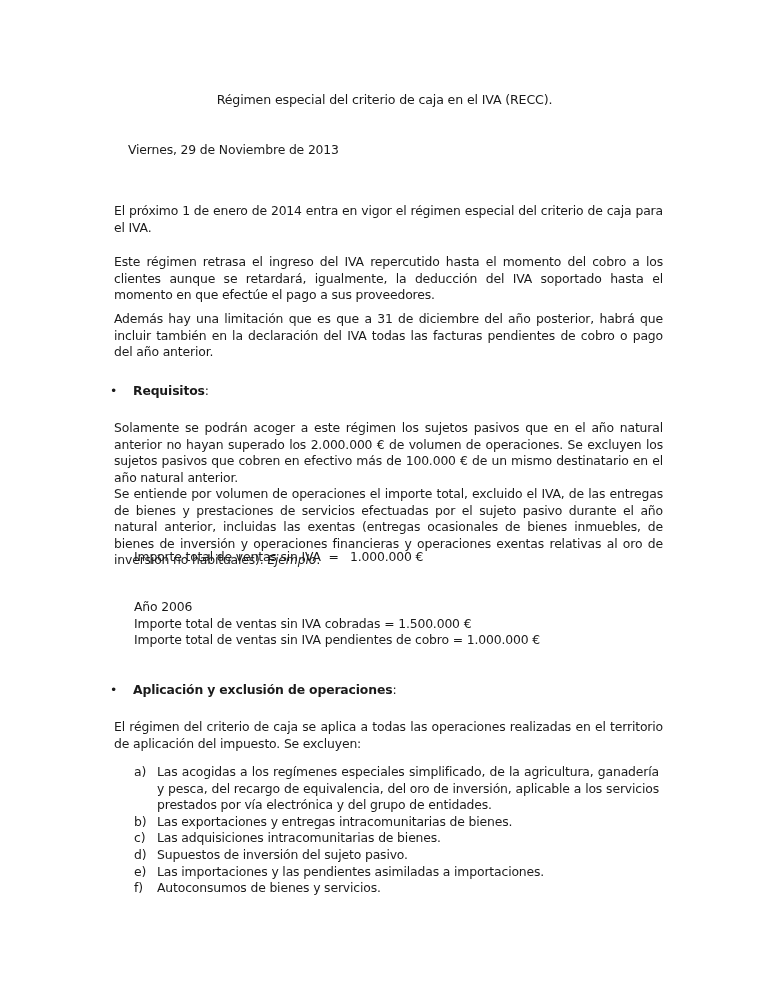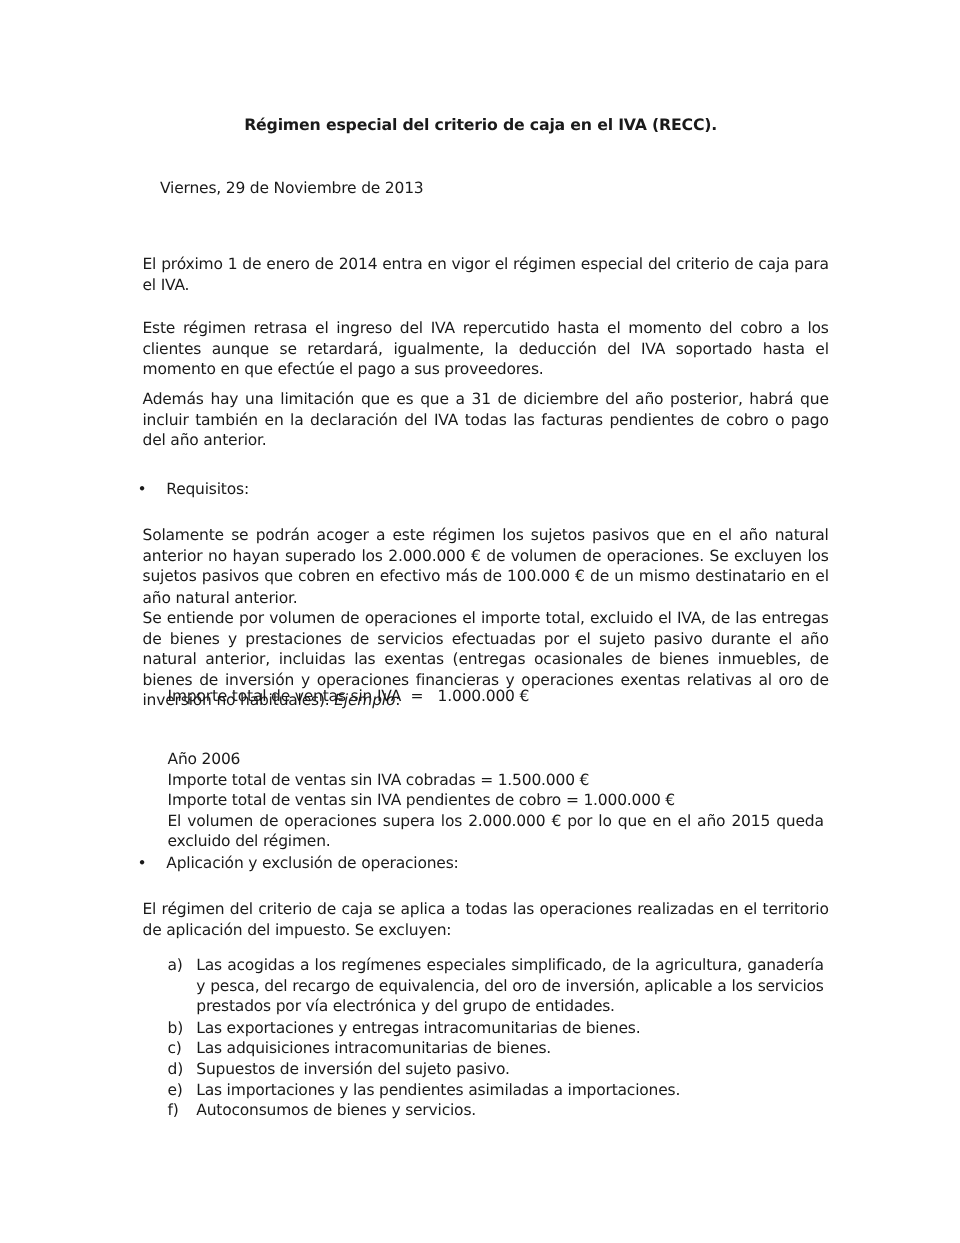--- a/index.html
+++ b/index.html
@@ -7,27 +7,27 @@
     width: 768px; height: 994px; position: relative; overflow: hidden;
     font-family: "DejaVu Sans", sans-serif;
     color: #1a1a1a;
   }
   .page {
     position: absolute; left: 110px; top: 0; width: 549px;
     font-size: 12.4px; line-height: 16.6px; letter-spacing: -0.15px;
   }
   .title {
     position: absolute; top: 92px; left: 0; width: 549px;
-    text-align: center; font-weight: bold; font-size: 12.6px;
+    text-align: center; font-weight: normal; font-size: 12.6px;
   }
   .date { position: absolute; top: 142px; left: 18px; }
   .p { position: absolute; left: 0; width: 549px; text-align: justify; text-align-last: left; margin: 4px; }
   .bullet { position: absolute; left: 0; display: flex; }
   .bullet .dot { width: 23px; }
-  .bullet .head b { font-weight: normal; }
+  .bullet .head b { font-weight: bold; }
   .example { position: absolute; left: 24px; width: 525px; }
   .example .line { white-space: pre; }
   .example .jline { text-align: justify; text-align-last: left; }
   .olist { position: absolute; left: 24px; width: 525px; top: 764px; }
   .olist .item { display: flex; }
   .olist .lbl { width: 23px; flex: none; }
   .olist .txt { flex: 1; text-align: justify; text-align-last: left; }
 </style>
 </head>
 <body>
@@ -51,21 +51,20 @@
   <p class="p" style="top:482px"><span>Se entiende por volumen de operaciones el importe total, excluido el IVA, de las entregas de bienes y prestaciones de servicios efectuadas por el sujeto pasivo durante el año natural anterior, incluidas las exentas (entregas ocasionales de bienes inmuebles, de bienes de inversión y operaciones financieras  y operaciones exentas relativas al oro de inversión no habituales). </span><i>Ejemplo</i><span>:</span></p>
 
   <div class="example" style="top:549px">
     <div class="line">Importe total de ventas sin IVA  =   1.000.000 €</div>
   </div>
 
   <div class="example" style="top:599px">
     <div class="line">Año 2006</div>
     <div class="line">Importe total de ventas sin IVA cobradas = 1.500.000 €</div>
     <div class="line">Importe total de ventas sin IVA pendientes de cobro = 1.000.000 €</div>
-    <div class="jline">El volumen de operaciones supera los 2.000.000 € por lo que en el año 2015 queda excluido del régimen.</div>
   </div>
 
   <div class="bullet" style="top:682px">
     <span class="dot">•</span>
     <span class="head"><b>Aplicación y exclusión de operaciones</b><span>:</span></span>
   </div>
 
   <p class="p" style="top:715px">El régimen del criterio de caja se aplica a todas las operaciones realizadas en el territorio de aplicación del impuesto. Se excluyen:</p>
 
   <div class="olist">

